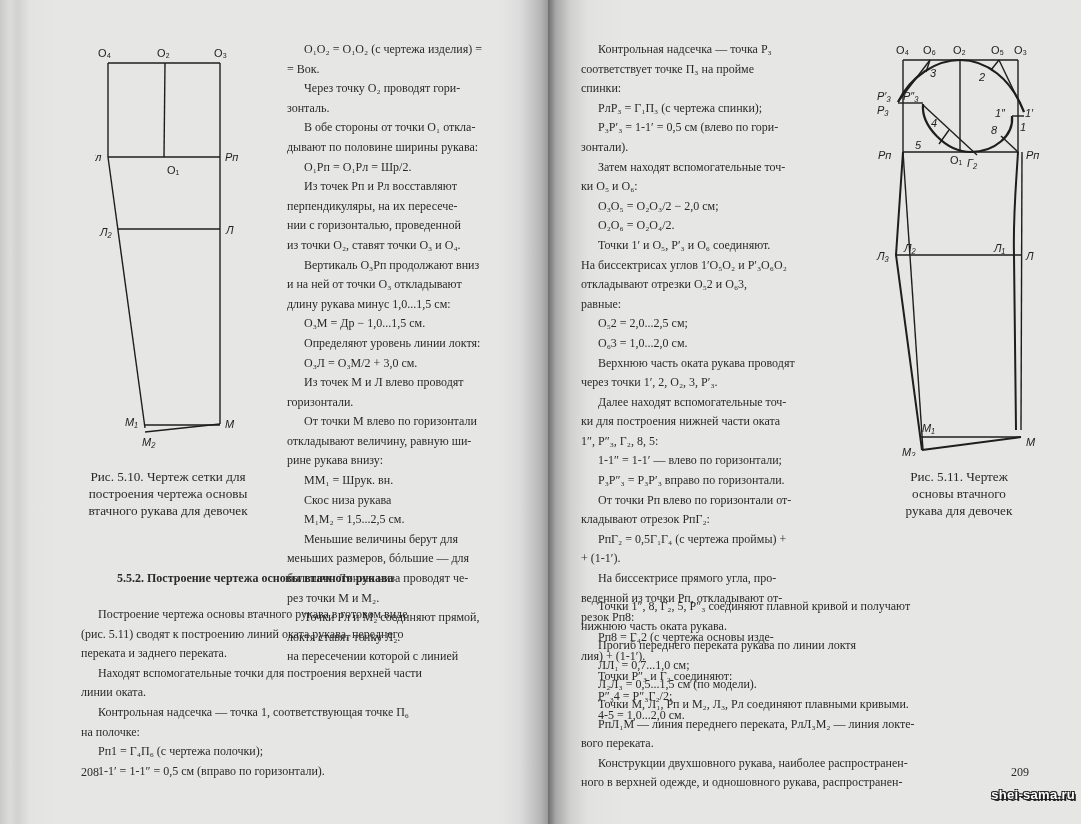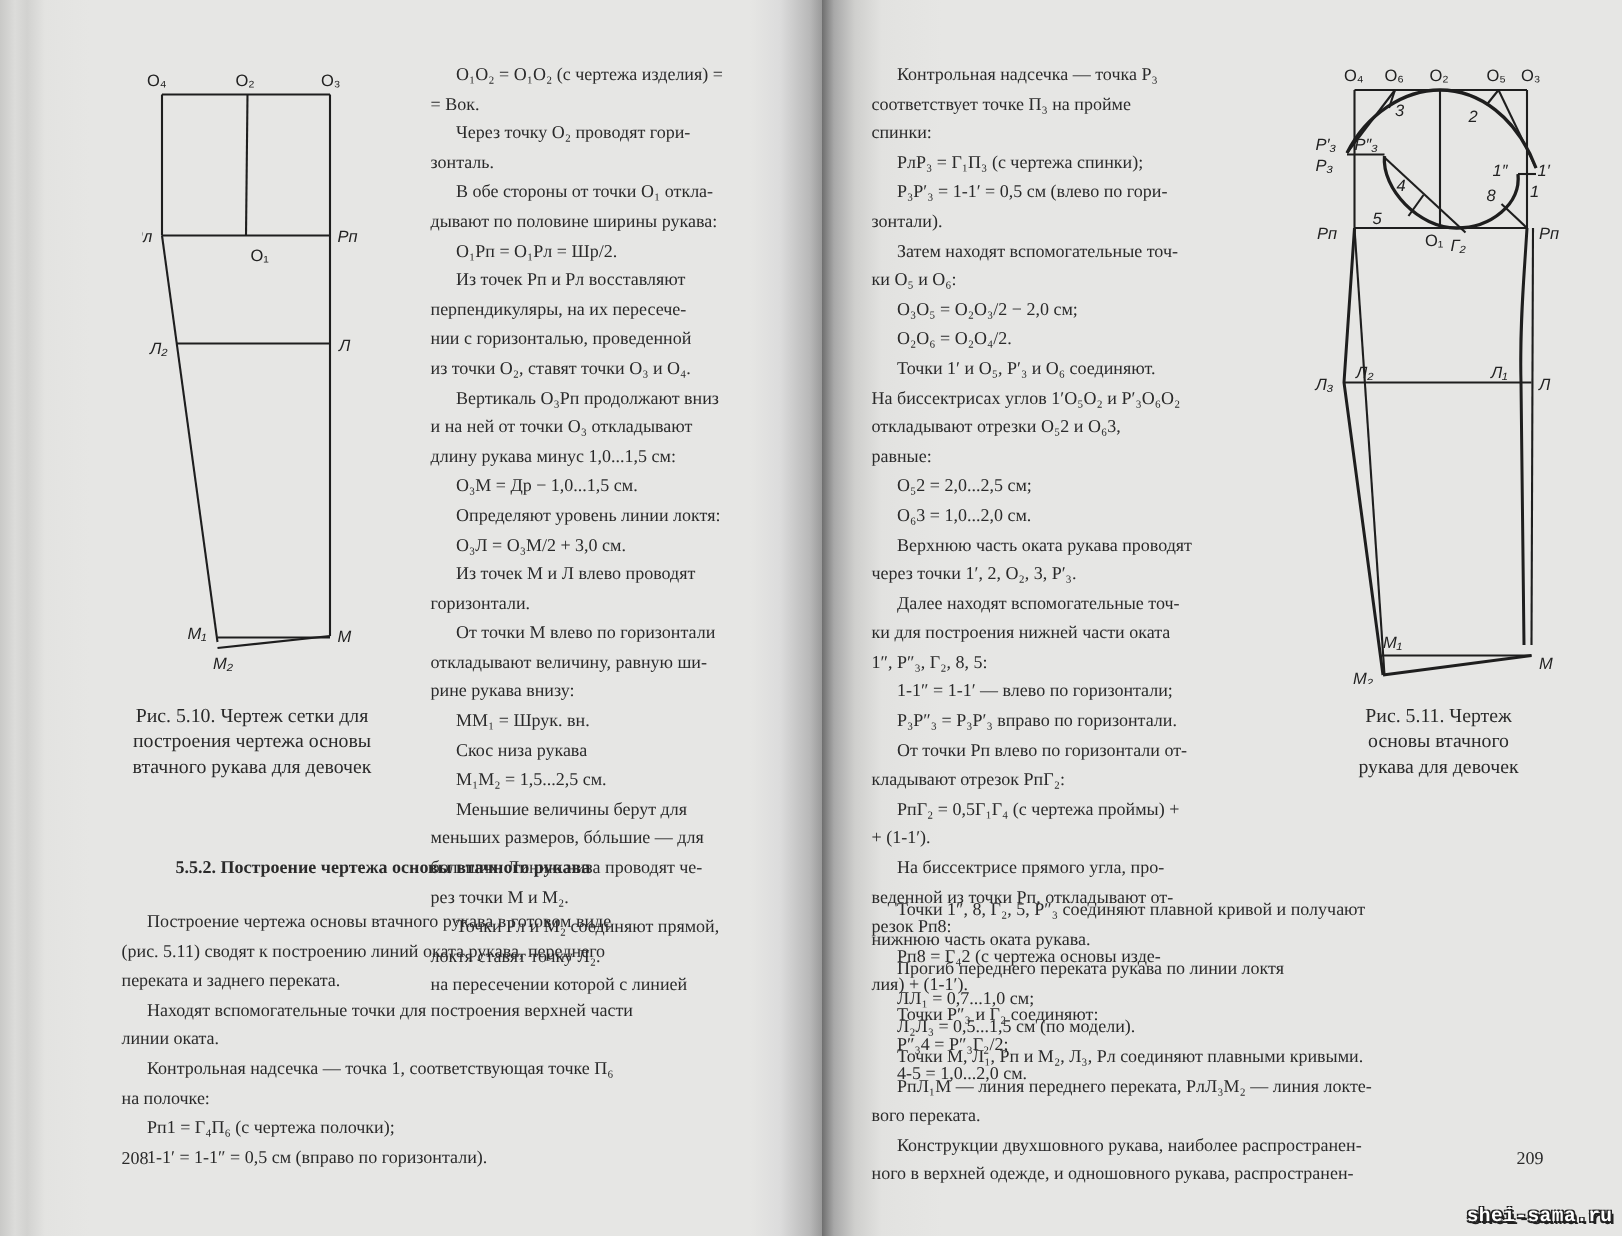--- a/index.html
+++ b/index.html
@@ -13,21 +13,21 @@
   .page-left { position:absolute; left:0; top:0; width:548px; height:824px;
     background:linear-gradient(to right,#c9c9c7 0px,#dcdcda 10px,#d2d2d0 18px,#e3e3e1 30px,#e6e6e4 60px,#e6e6e4 500px,#dcdcdc 520px,#b8b8b8 540px,#9a9a9a 548px); }
   .page-right { position:absolute; left:548px; top:0; width:533px; height:824px;
     background:linear-gradient(to right,#6e6e6e 0px,#a8a8a8 8px,#cfcfcd 22px,#e2e2e0 40px,#e6e6e4 80px,#e6e6e4 533px); }
   .txt { position:absolute; font-size:12px; line-height:19.6px; }
   .txt p { margin:0; text-align:justify; text-align-last:left; }
   .txt p.ind { text-indent:17px; }
   .caption { position:absolute; font-size:13.2px; line-height:17px; text-align:center; }
   .heading { position:absolute; font-weight:bold; font-size:12px; }
   .pageno { position:absolute; font-size:12px; }
-  .watermark { position:absolute; right:6px; bottom:6px; font-family:Liberation Mono, monospace; font-weight:bold;
+  .watermark { position:absolute; right:6px; bottom:22px; font-family:Liberation Sans, sans-serif; font-weight:bold;
     font-size:13px; color:#fff; background:transparent;
     text-shadow:-1px -1px 0 #222,1px -1px 0 #222,-1px 1px 0 #222,1px 1px 0 #222,2px 2px 0 #222; letter-spacing:0.3px; }
   svg text { font-family:"Liberation Sans","DejaVu Sans",sans-serif; font-size:11px; fill:#222; }
   .lbl-i { font-style:italic; }
 </style>
 </head>
 <body>
 
 <div class="spread">
   <div class="page-left">

